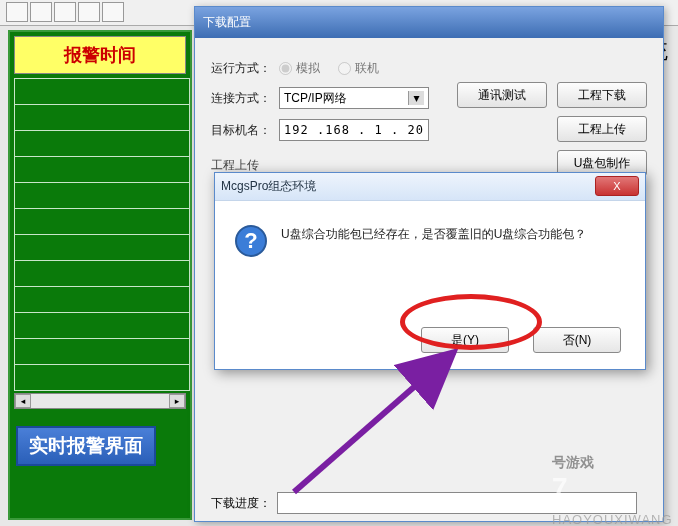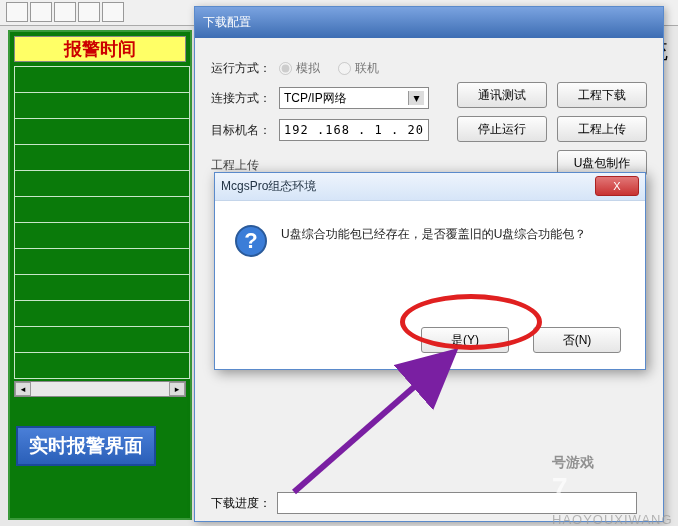--- a/index.html
+++ b/index.html
@@ -4,21 +4,21 @@
 <style>
 * { box-sizing: border-box; margin: 0; padding: 0; font-family: "Microsoft YaHei", SimSun, sans-serif; font-size: 12px; }
 body { background: #e8e8e8; width: 678px; height: 526px; overflow: hidden; position: relative; }
 
 
 .topbar { position: absolute; top: 0; left: 0; width: 678px; height: 26px; background: #f0f0f0; border-bottom: 1px solid #aaa; display:flex; gap:2px; padding:2px 6px;}
 .topbar .tb-btn { width:22px; height:20px; border:1px solid #999; background:#f8f8f8; }
 
 
 .green-area { position: absolute; top: 30px; left: 8px; width: 184px; height: 490px; background: #0a7a0a; border: 2px solid #3a9a3a; }
-.alarm-header { margin: 4px; background: #ffff66; color: #cc0000; font-size: 18px; font-weight: bold; text-align: center; padding: 0 0; border: 1px solid #888; font-family: SimSun; }
+.alarm-header { margin: 4px; background: #ffff66; color: #cc0000; font-size: 18px; font-weight: bold; text-align: center; padding: 6px 0; border: 1px solid #888; font-family: SimSun; }
 .alarm-table { margin: 0 4px; border-collapse: collapse; width: 176px; }
 .alarm-table td { border: 1px solid #c8e6c9; height: 26px; background: #0a7a0a; }
 .scrollbar-h { margin: 2px 4px; height: 16px; background: #e8e8e8; border:1px solid #888; display:flex; }
 .scrollbar-h .sb-btn{ width:16px; background:#ddd; border:1px solid #999; display:flex;align-items:center;justify-content:center;font-size:9px;}
 .scrollbar-h .sb-track{ flex:1; }
 
 .realtime-btn { position: absolute; bottom: 52px; left: 6px; width: 140px; height: 40px; background: linear-gradient(#4a7fd8,#2a5fb8); color:#fff; font-size:19px; font-weight:bold; display:flex; align-items:center; justify-content:center; border:2px solid #1a4a99; font-family: SimSun; }
 
 
 .stray { position:absolute; top:36px; right:10px; font-size:22px; font-family: SimSun; }
@@ -146,21 +146,20 @@
       </div>
     </div>
     <div class="row">
       <label class="lbl">目标机名：</label>
       <div class="ip-box">192 .168 .  1 . 20</div>
     </div>
     <span class="fieldset-label">工程上传</span>
 
     <div class="btn-col2">
       <button class="dlg-btn">通讯测试</button>
-      <button class="dlg-btn">停止运行</button>
     </div>
     <div class="btn-col">
       <button class="dlg-btn">工程下载</button>
       <button class="dlg-btn">工程上传</button>
       <button class="dlg-btn">U盘包制作</button>
     </div>
 
     <div class="progress-row">
       <span>下载进度：</span>
       <div class="progress-bar"></div>

